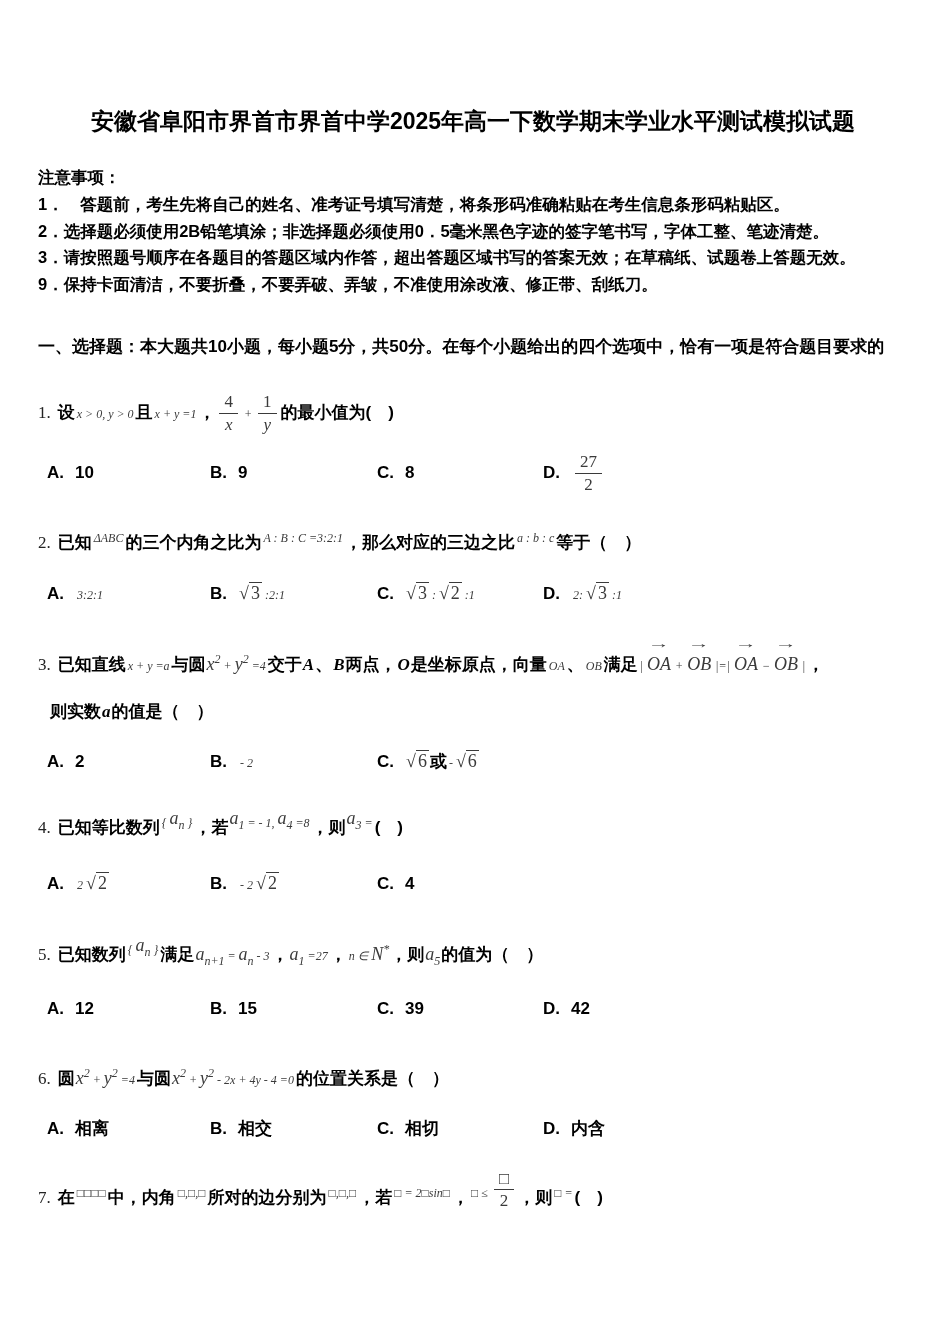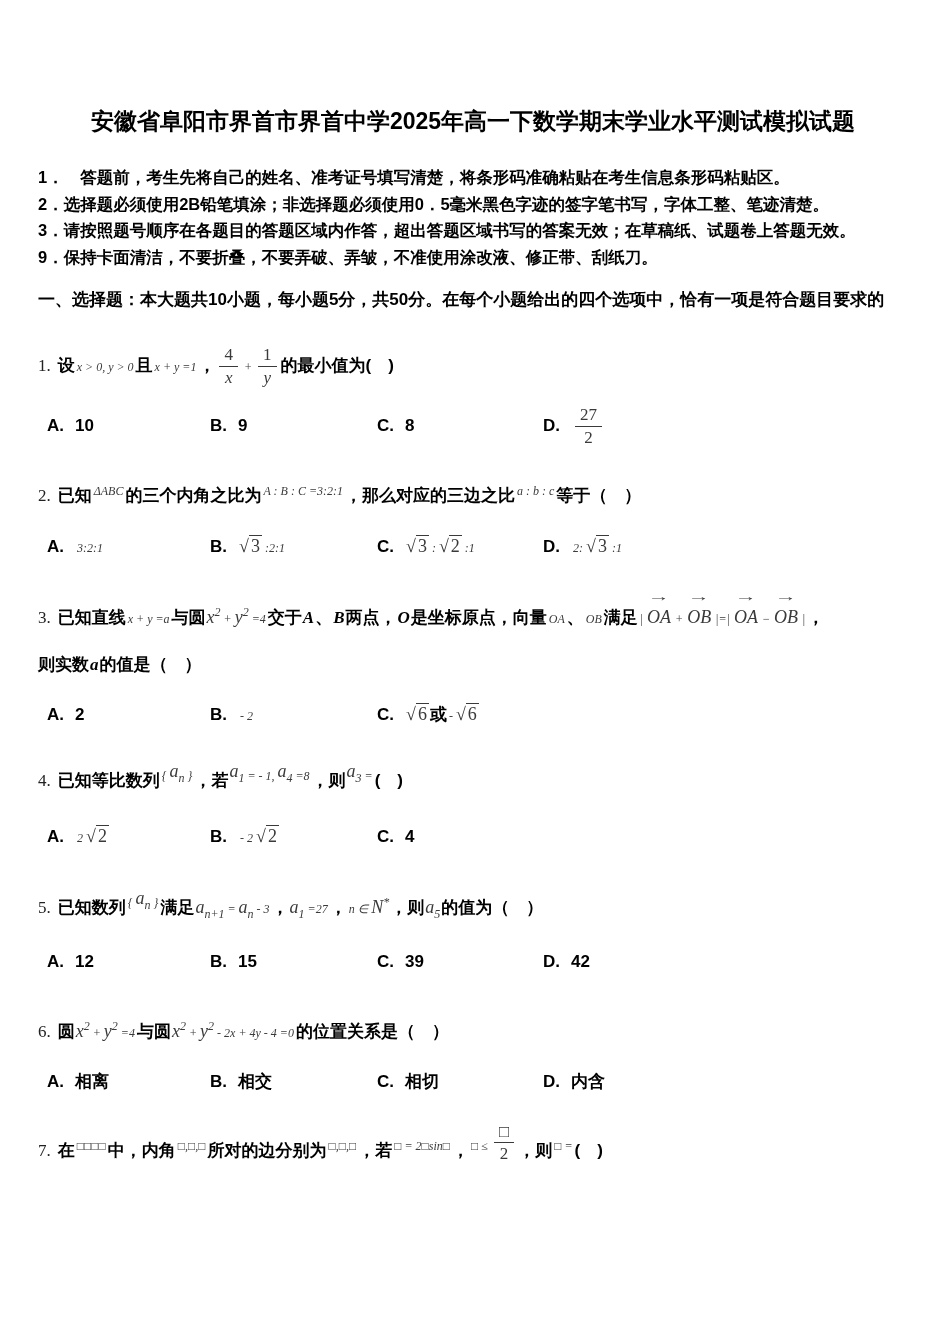--- a/index.html
+++ b/index.html
@@ -4,25 +4,25 @@
 <style>
   html,body{margin:0;padding:0;background:#fff;}
   body{width:950px;height:1344px;overflow:hidden;font-family:"Liberation Sans",sans-serif;color:#000;}
   .page{padding:106px 42px 0 38px;}
 
   .title{font-size:23px;font-weight:700;text-align:center;margin:0 0 28px 0;line-height:30px;}
 
   .notice-h{font-size:16.5px;font-weight:700;line-height:27px;}
   .notice-item{font-size:16.5px;font-weight:700;line-height:26.5px;}
 
-  .section-header{font-size:17px;font-weight:700;line-height:24px;margin-top:18px;}
+  .section-header{font-size:17px;font-weight:700;line-height:24px;margin-top:38px;}
 
   .question{margin-top:33px;}
   .q-stem{font-size:17px;line-height:32px;font-weight:400;}
-  .q-stem2{margin-top:14px;}
+  .q-stem2{margin-top:14px;margin-left:12px;}
   .q-num{font-family:"Liberation Serif",serif;font-weight:400;color:#222;margin-right:7px;}
 
   .t-cn{font-weight:700;}
   .t-math{font-family:"Liberation Serif",serif;font-style:italic;color:#3a3a3a;font-size:12px;padding:0 2px;}
   .t-bi{font-family:"Liberation Serif",serif;font-style:italic;font-weight:700;color:#000;font-size:17px;padding:0 1px;}
 
   .frac{display:inline-block;vertical-align:middle;text-align:center;font-family:"Liberation Serif",serif;color:#3a3a3a;font-size:17px;line-height:1.15;margin:0 4px;}
   .frac-n{display:block;border-bottom:1px solid #3a3a3a;padding:0 5px 1px;}
   .frac-d{display:block;padding-top:1px;}
   .it{font-style:italic;}
@@ -39,20 +39,21 @@
   .raised{position:relative;top:-0.5em;}
 
   .q-options{margin-top:18px;display:grid;grid-template-columns:163px 167px 166px auto;padding-left:9px;align-items:center;font-size:17px;line-height:30px;}
   .opt-label{font-weight:700;margin-right:11px;}
 </style>
 </head>
 <body>
 
 <div class="page">
   <h1 class="title">安徽省阜阳市界首市界首中学2025年高一下数学期末学业水平测试模拟试题</h1>
+  <div class="notice-h">注意事项：</div>
   <div id="notice-list">
       <div class="notice-item">1．　答题前，考生先将自己的姓名、准考证号填写清楚，将条形码准确粘贴在考生信息条形码粘贴区。</div>
       <div class="notice-item">2．选择题必须使用2B铅笔填涂；非选择题必须使用0．5毫米黑色字迹的签字笔书写，字体工整、笔迹清楚。</div>
       <div class="notice-item">3．请按照题号顺序在各题目的答题区域内作答，超出答题区域书写的答案无效；在草稿纸、试题卷上答题无效。</div>
       <div class="notice-item">9．保持卡面清洁，不要折叠，不要弄破、弄皱，不准使用涂改液、修正带、刮纸刀。</div>
     </div>
   <div class="section-header">一、选择题：本大题共10小题，每小题5分，共50分。在每个小题给出的四个选项中，恰有一项是符合题目要求的</div>
   <div id="questions">
       <div class="question">
         <div class="q-stem"><span class="q-num">1.</span><span class="t-cn">设</span><span class="t-math">x &gt; 0, y &gt; 0</span><span class="t-cn">且</span><span class="t-math">x + y =1</span><span class="t-cn">，</span><span class="frac"><span class="frac-n">4</span><span class="frac-d it">x</span></span><span class="t-math">+</span><span class="frac"><span class="frac-n">1</span><span class="frac-d it">y</span></span><span class="t-cn">的最小值为(　)</span></div>

